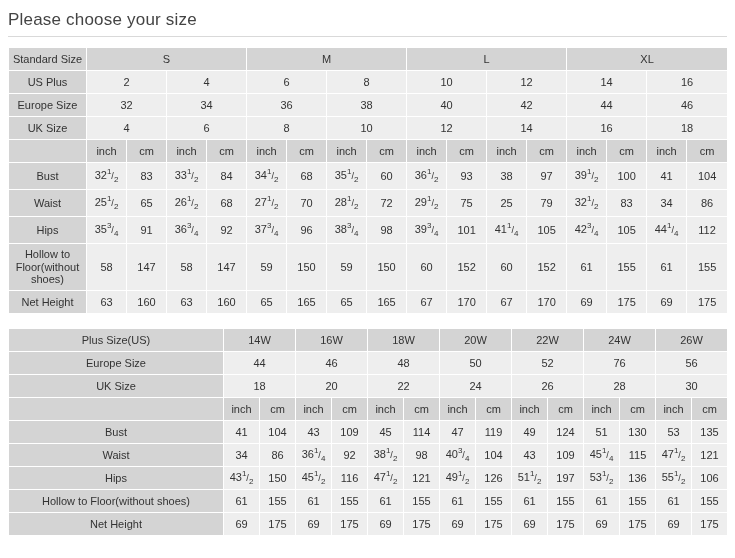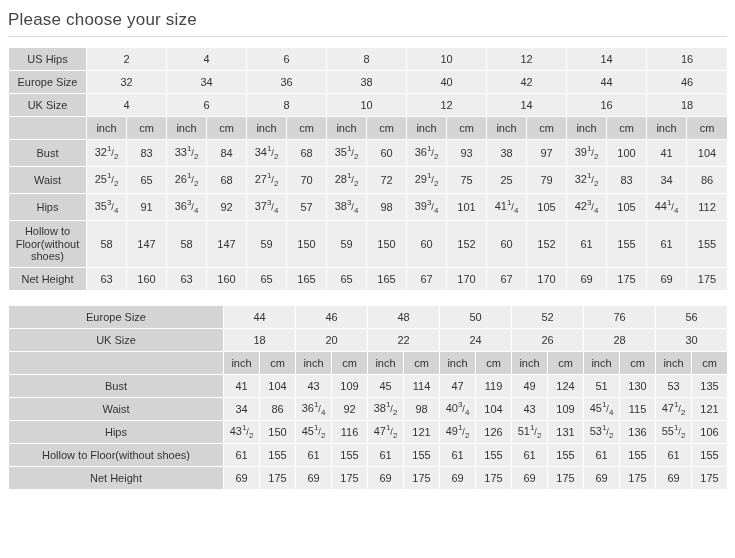--- a/index.html
+++ b/index.html
@@ -106,21 +106,28 @@
         <col style="width:40px">
         <col style="width:40px">
         <col style="width:40px">
       <col style="width:40px">
         <col style="width:40px">
         <col style="width:40px">
         <col style="width:41px">
     </colgroup>
     <tbody id="t1-body">
         <tr>
-          <td class="lbl">US Hips</td>
+          <td class="lbl">Standard Size</td>
+          <td class="hdr" colspan="4">S</td>
+          <td class="hdr" colspan="4">M</td>
+          <td class="hdr" colspan="4">L</td>
+          <td class="hdr" colspan="4">XL</td>
+        </tr>
+        <tr>
+          <td class="lbl">US Plus</td>
           <td class="val" colspan="2">2</td>
           <td class="val" colspan="2">4</td>
           <td class="val" colspan="2">6</td>
           <td class="val" colspan="2">8</td>
           <td class="val" colspan="2">10</td>
           <td class="val" colspan="2">12</td>
           <td class="val" colspan="2">14</td>
           <td class="val" colspan="2">16</td>
         </tr>
         <tr>
@@ -202,21 +209,21 @@
           <td class="val row-h">34</td>
           <td class="val row-h">86</td>
         </tr>
         <tr>
           <td class="lbl row-h">Hips</td>
           <td class="val row-h">35<span class="frac"><sup>3</sup><span class="slash">/</span><sub>4</sub></span></td>
           <td class="val row-h">91</td>
           <td class="val row-h">36<span class="frac"><sup>3</sup><span class="slash">/</span><sub>4</sub></span></td>
           <td class="val row-h">92</td>
           <td class="val row-h">37<span class="frac"><sup>3</sup><span class="slash">/</span><sub>4</sub></span></td>
-          <td class="val row-h">57</td>
+          <td class="val row-h">96</td>
           <td class="val row-h">38<span class="frac"><sup>3</sup><span class="slash">/</span><sub>4</sub></span></td>
           <td class="val row-h">98</td>
           <td class="val row-h">39<span class="frac"><sup>3</sup><span class="slash">/</span><sub>4</sub></span></td>
           <td class="val row-h">101</td>
           <td class="val row-h">41<span class="frac"><sup>1</sup><span class="slash">/</span><sub>4</sub></span></td>
           <td class="val row-h">105</td>
           <td class="val row-h">42<span class="frac"><sup>3</sup><span class="slash">/</span><sub>4</sub></span></td>
           <td class="val row-h">105</td>
           <td class="val row-h">44<span class="frac"><sup>1</sup><span class="slash">/</span><sub>4</sub></span></td>
           <td class="val row-h">112</td>
@@ -277,20 +284,30 @@
         <col style="width:36px">
       <col style="width:36px">
         <col style="width:36px">
         <col style="width:36px">
         <col style="width:36px">
       <col style="width:36px">
         <col style="width:36px">
     </colgroup>
     <tbody id="t2-body">
         <tr>
+          <td class="lbl">Plus Size(US)</td>
+          <td class="hdr" colspan="2">14W</td>
+          <td class="hdr" colspan="2">16W</td>
+          <td class="hdr" colspan="2">18W</td>
+          <td class="hdr" colspan="2">20W</td>
+          <td class="hdr" colspan="2">22W</td>
+          <td class="hdr" colspan="2">24W</td>
+          <td class="hdr" colspan="2">26W</td>
+        </tr>
+        <tr>
           <td class="lbl">Europe Size</td>
           <td class="val" colspan="2">44</td>
           <td class="val" colspan="2">46</td>
           <td class="val" colspan="2">48</td>
           <td class="val" colspan="2">50</td>
           <td class="val" colspan="2">52</td>
           <td class="val" colspan="2">76</td>
           <td class="val" colspan="2">56</td>
         </tr>
         <tr>
@@ -358,21 +375,21 @@
           <td class="lbl">Hips</td>
           <td class="val">43<span class="frac"><sup>1</sup><span class="slash">/</span><sub>2</sub></span></td>
           <td class="val">150</td>
           <td class="val">45<span class="frac"><sup>1</sup><span class="slash">/</span><sub>2</sub></span></td>
           <td class="val">116</td>
           <td class="val">47<span class="frac"><sup>1</sup><span class="slash">/</span><sub>2</sub></span></td>
           <td class="val">121</td>
           <td class="val">49<span class="frac"><sup>1</sup><span class="slash">/</span><sub>2</sub></span></td>
           <td class="val">126</td>
           <td class="val">51<span class="frac"><sup>1</sup><span class="slash">/</span><sub>2</sub></span></td>
-          <td class="val">131</td>
+          <td class="val">197</td>
           <td class="val">53<span class="frac"><sup>1</sup><span class="slash">/</span><sub>2</sub></span></td>
           <td class="val">136</td>
           <td class="val">55<span class="frac"><sup>1</sup><span class="slash">/</span><sub>2</sub></span></td>
           <td class="val">106</td>
         </tr>
         <tr>
           <td class="lbl">Hollow to Floor(without shoes)</td>
           <td class="val">61</td>
           <td class="val">155</td>
           <td class="val">61</td>

